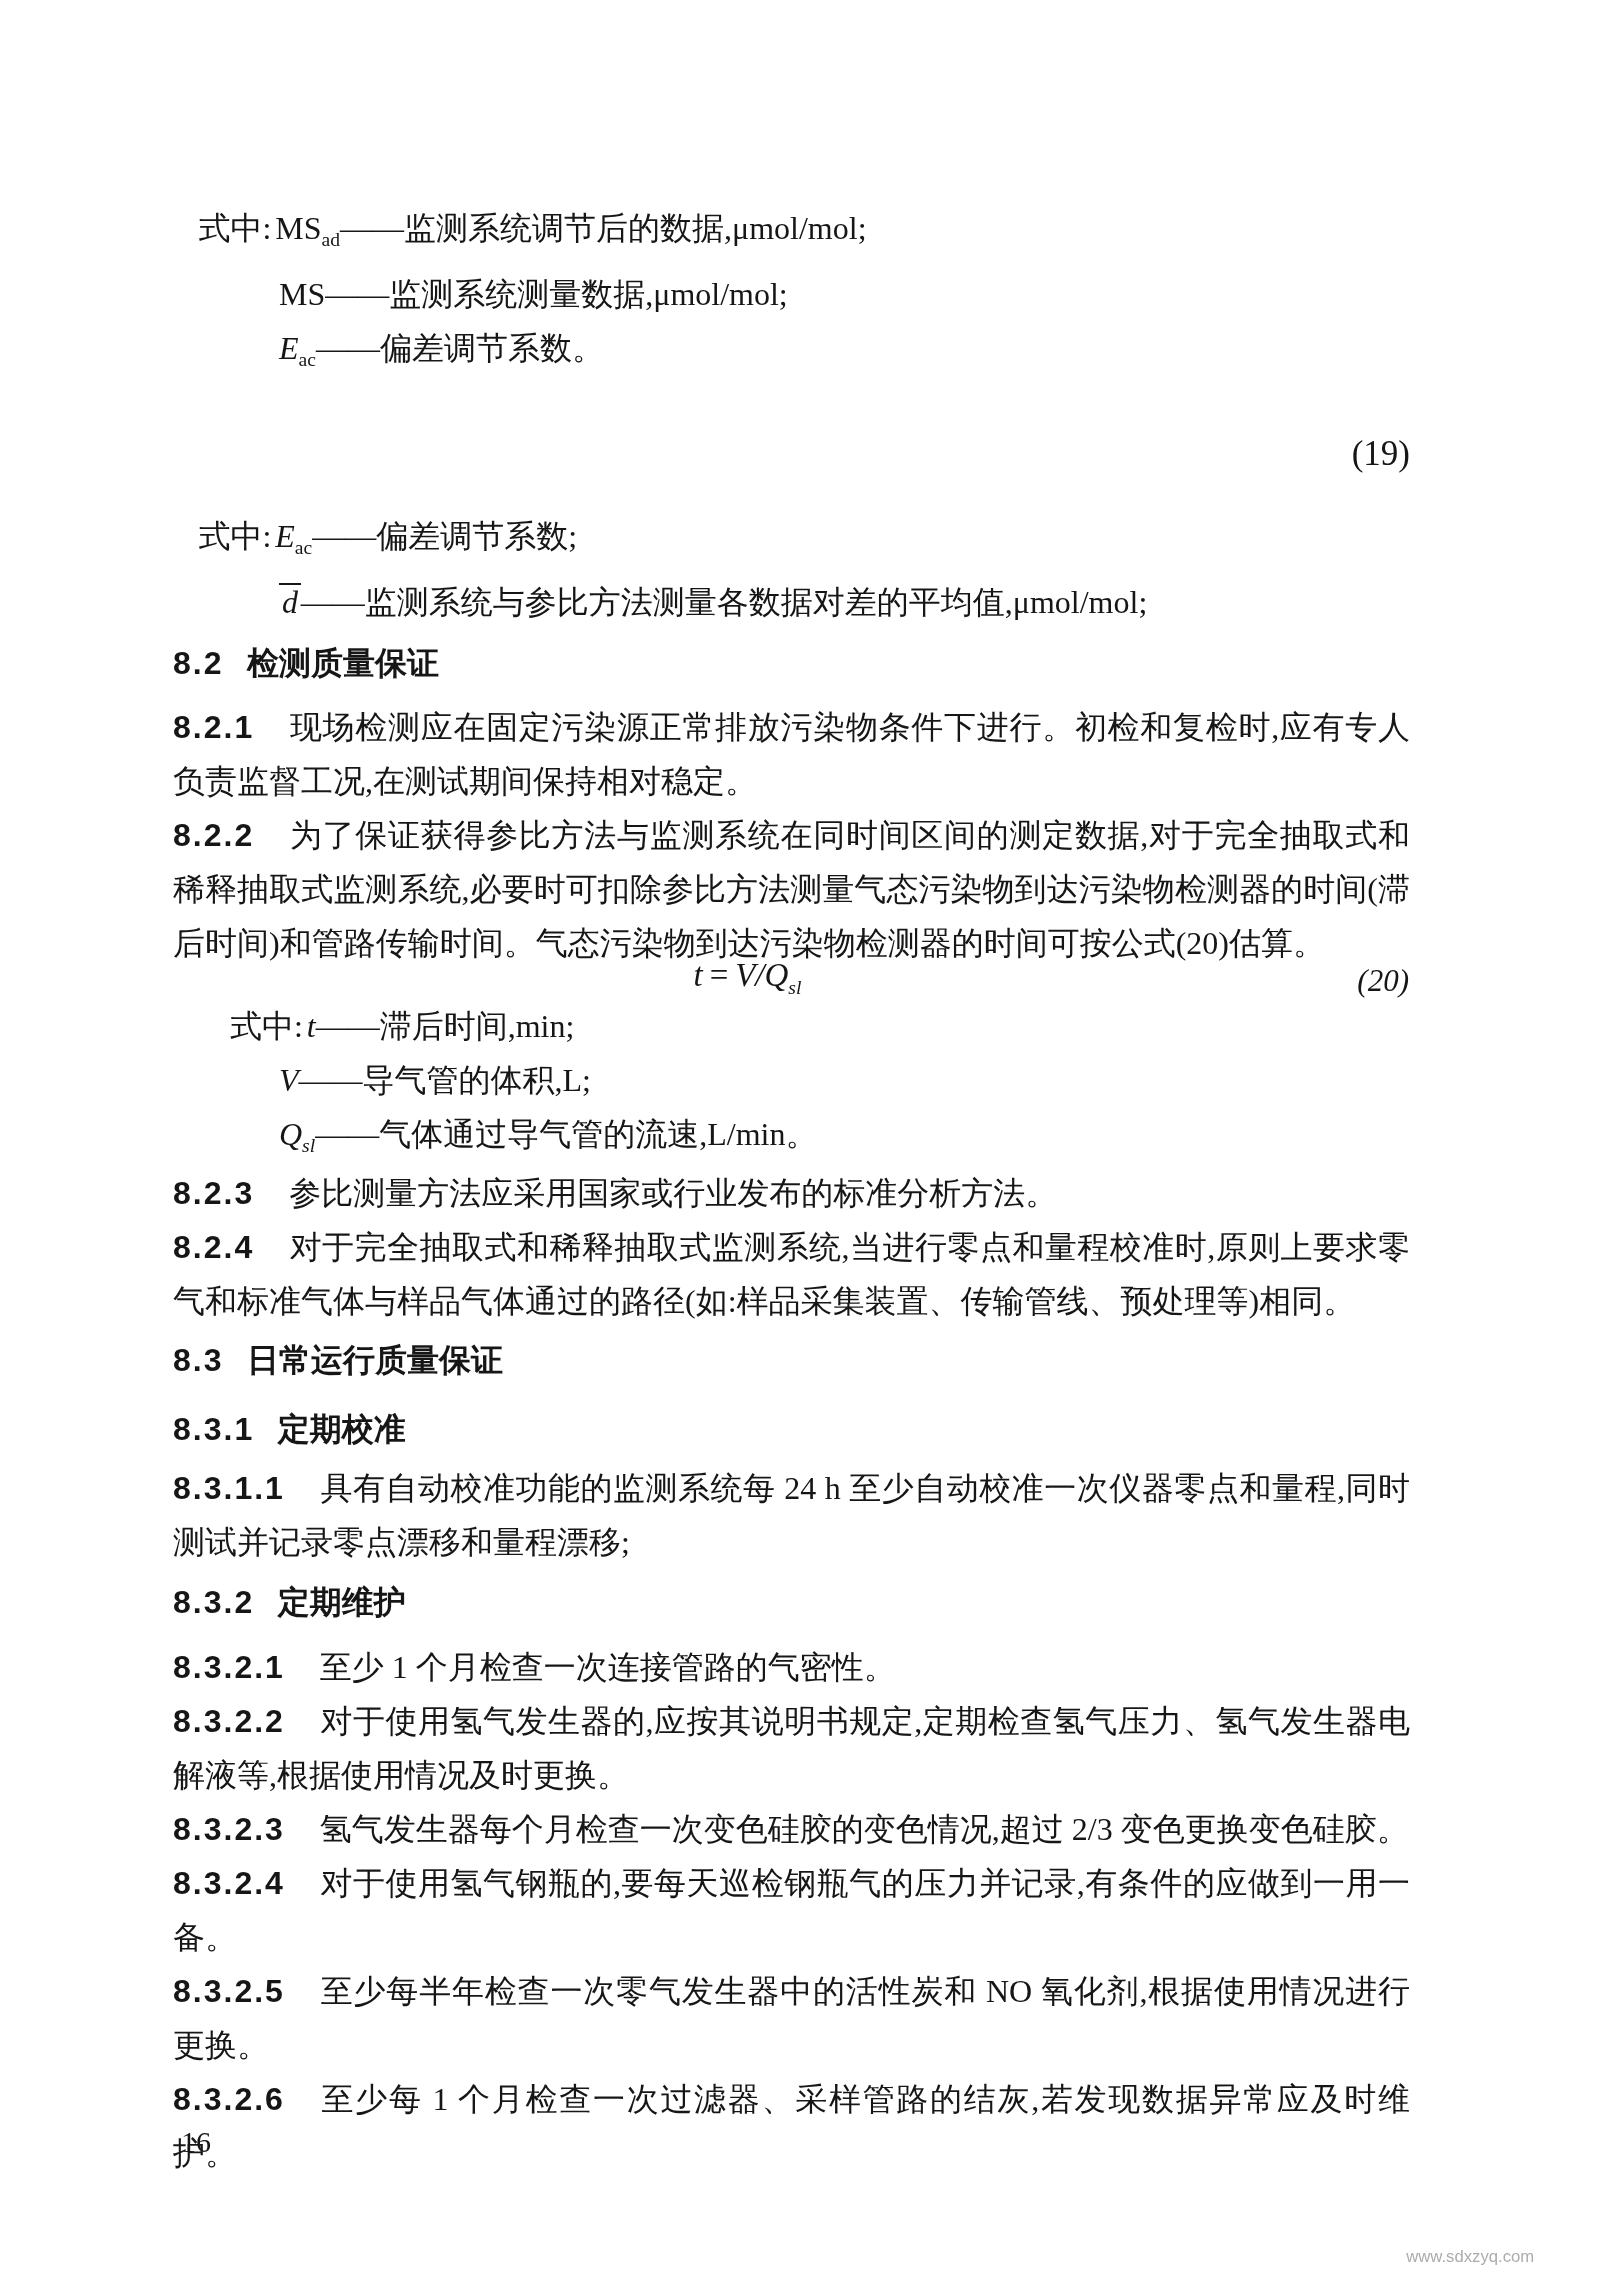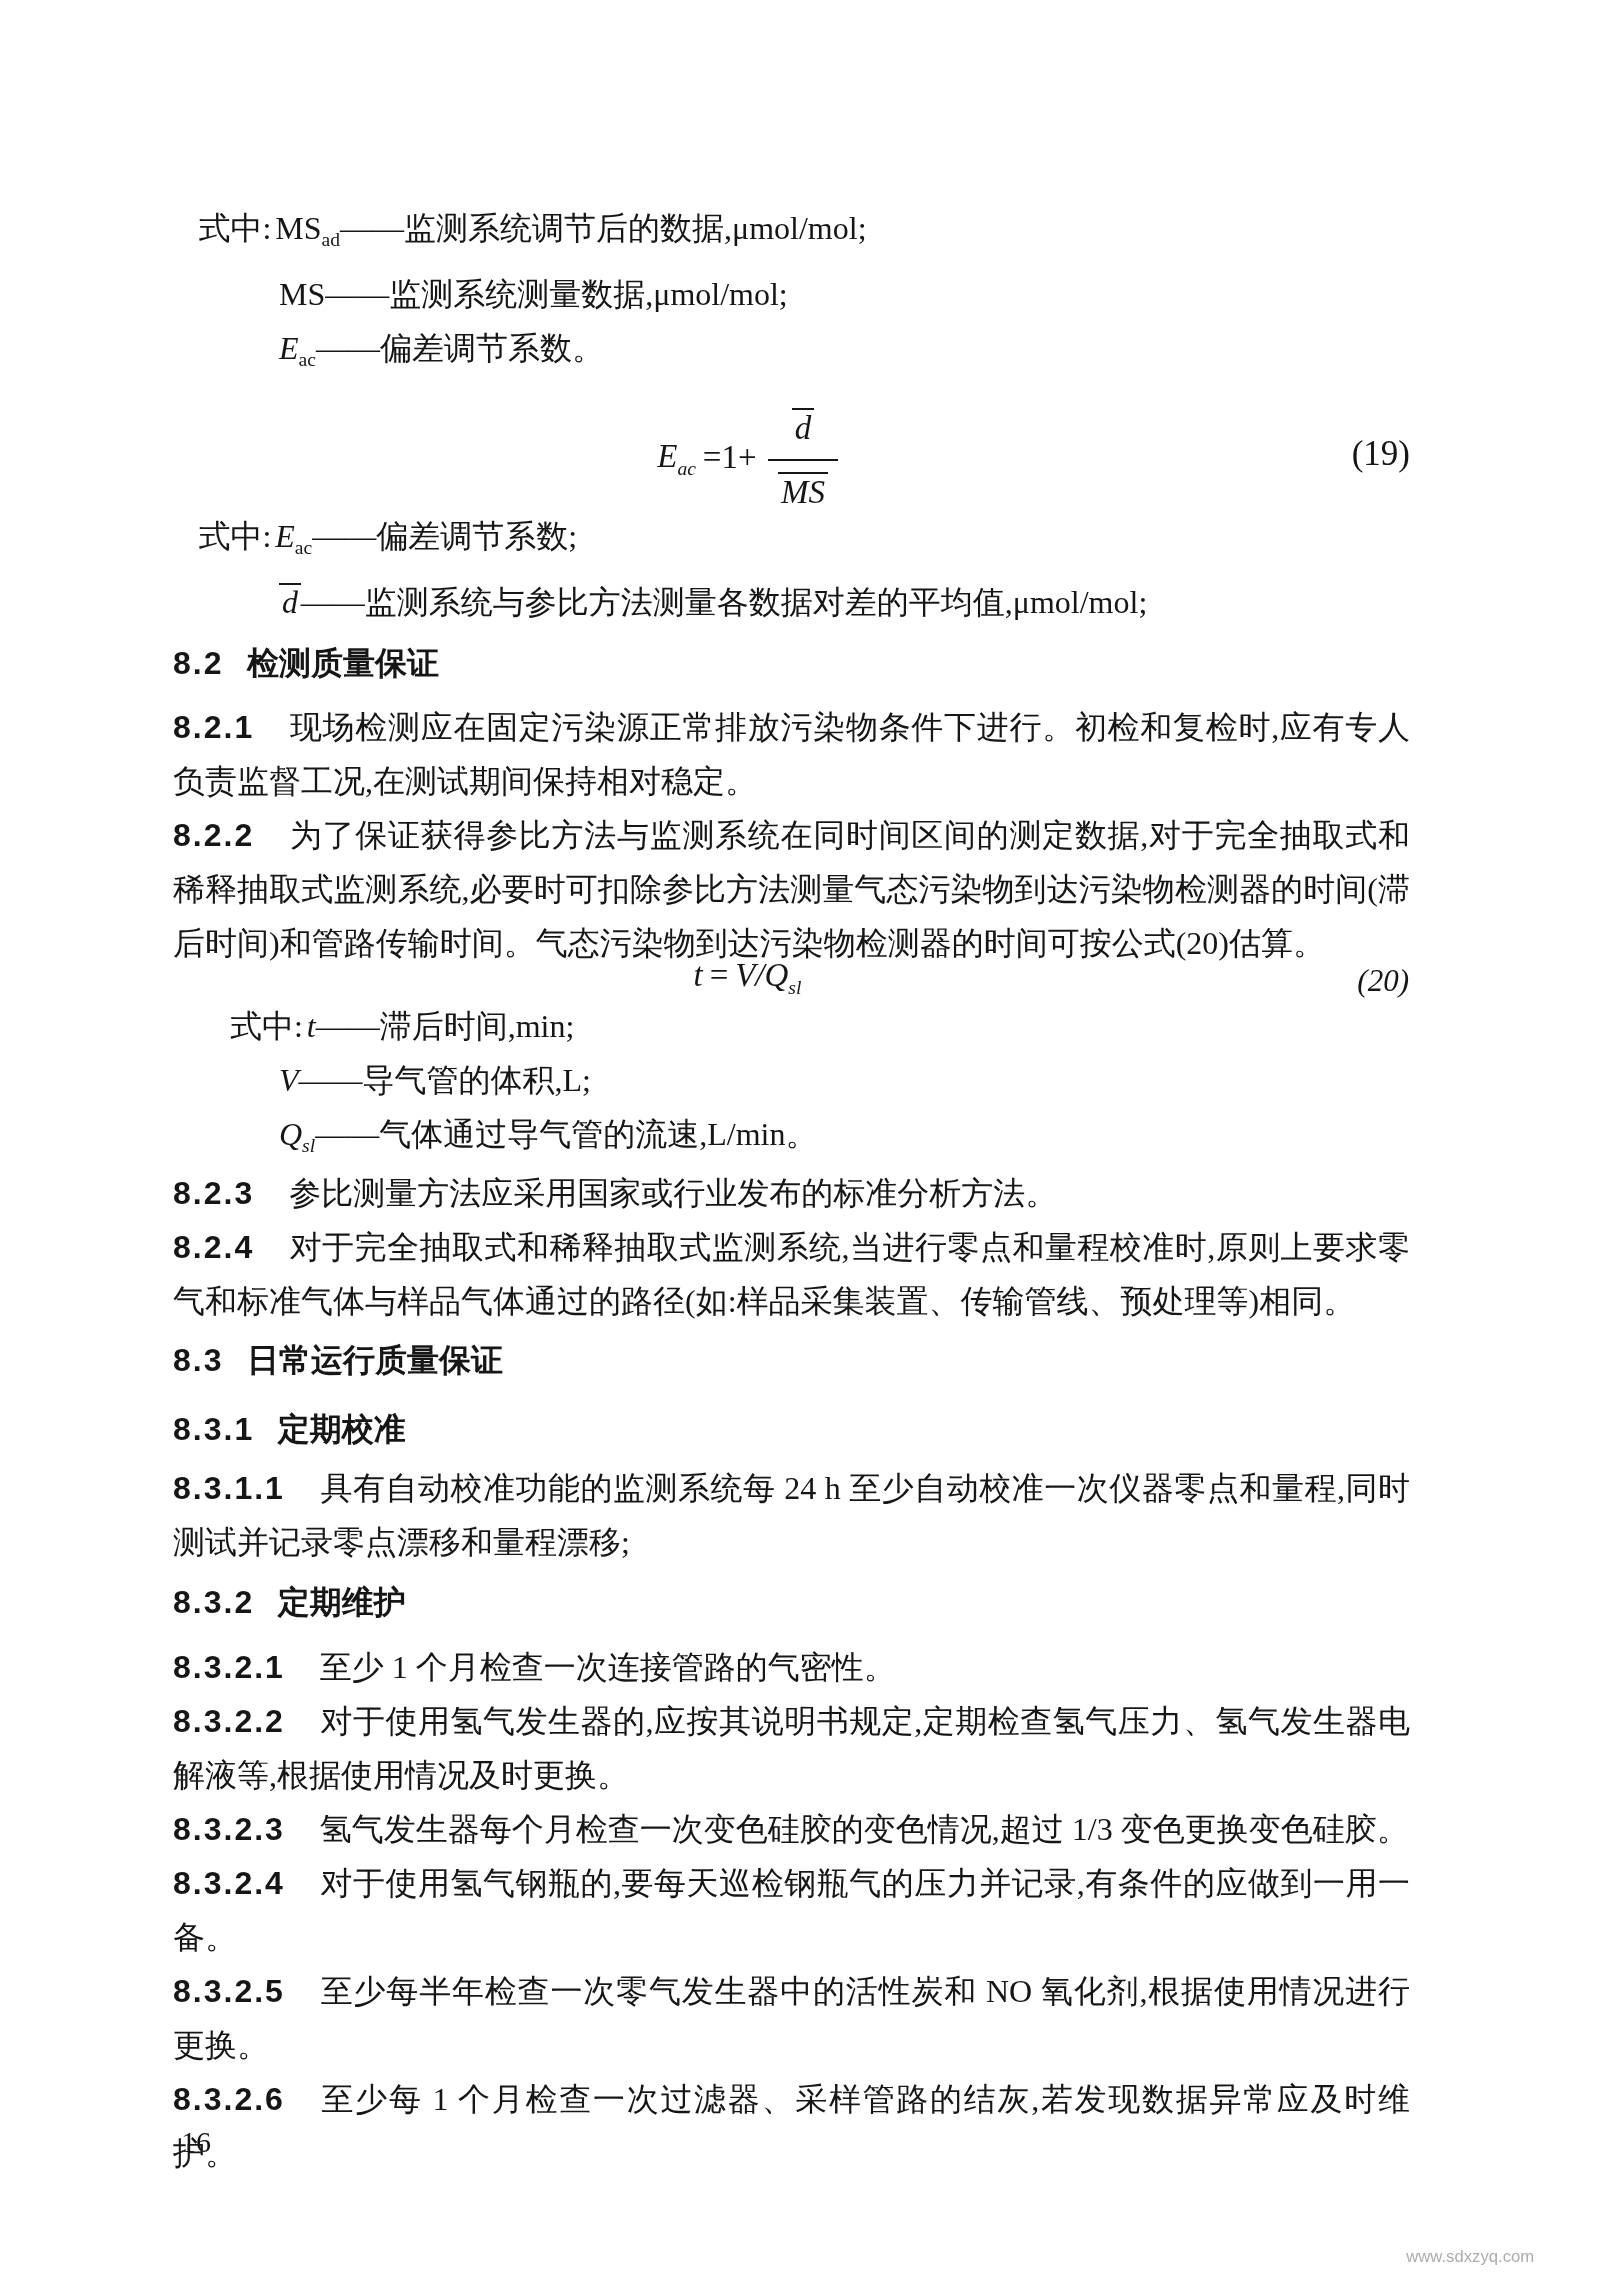--- a/index.html
+++ b/index.html
@@ -50,21 +50,20 @@
 <div class="page">
   <div class="content">
 
     <div class="defs defs1">
       <div class="def-line first"><span class="def-prefix">式中:</span><span class="var">MS</span><sub class="sub">ad</sub><span class="def-text">——监测系统调节后的数据,μmol/mol;</span></div>
       <div class="def-line"><span class="var">MS</span><span class="def-text">——监测系统测量数据,μmol/mol;</span></div>
       <div class="def-line"><span class="var ital">E</span><sub class="sub">ac</sub><span class="def-text">——偏差调节系数。</span></div>
     </div>
 
     <div class="eq eq19">
-      <span class="eq-formula"><span class="ital">E</span><sub class="sub ital">ac</sub><span class="eq-mid">=1+</span><span class="frac"><span class="num"><span class="obar ital">d</span></span><span class="den"><span class="obar ital">MS</span></span></span></span>
       <span class="eq-label">(19)</span>
     </div>
 
     <div class="defs defs2">
       <div class="def-line first"><span class="def-prefix">式中:</span><span class="var ital">E</span><sub class="sub">ac</sub><span class="def-text">——偏差调节系数;</span></div>
       <div class="def-line"><span class="obar"><span class="var ital">d</span></span><span class="def-text">——监测系统与参比方法测量各数据对差的平均值,μmol/mol;</span></div>
     </div>
 
     <h2 class="h h82"><span class="cnum">8.2</span><span>检测质量保证</span></h2>
 
@@ -93,21 +92,21 @@
 
     <p class="para p8311"><span class="cnum">8.3.1.1</span><span>具有自动校准功能的监测系统每 24 h 至少自动校准一次仪器零点和量程,同时测试并记录零点漂移和量程漂移;</span></p>
 
 
     <h3 class="h h832"><span class="cnum">8.3.2</span><span>定期维护</span></h3>
 
     <p class="para p8321"><span class="cnum">8.3.2.1</span><span>至少 1 个月检查一次连接管路的气密性。</span></p>
 
     <p class="para p8322"><span class="cnum">8.3.2.2</span><span>对于使用氢气发生器的,应按其说明书规定,定期检查氢气压力、氢气发生器电解液等,根据使用情况及时更换。</span></p>
 
-    <p class="para p8323"><span class="cnum">8.3.2.3</span><span>氢气发生器每个月检查一次变色硅胶的变色情况,超过 1/3 变色更换变色硅胶。</span></p>
+    <p class="para p8323"><span class="cnum">8.3.2.3</span><span>氢气发生器每个月检查一次变色硅胶的变色情况,超过 2/3 变色更换变色硅胶。</span></p>
 
     <p class="para p8324"><span class="cnum">8.3.2.4</span><span>对于使用氢气钢瓶的,要每天巡检钢瓶气的压力并记录,有条件的应做到一用一备。</span></p>
 
     <p class="para p8325"><span class="cnum">8.3.2.5</span><span>至少每半年检查一次零气发生器中的活性炭和 NO 氧化剂,根据使用情况进行更换。</span></p>
 
     <p class="para p8326"><span class="cnum">8.3.2.6</span><span>至少每 1 个月检查一次过滤器、采样管路的结灰,若发现数据异常应及时维护。</span></p>
 
   </div>
 
   <div class="page-number">16</div>

